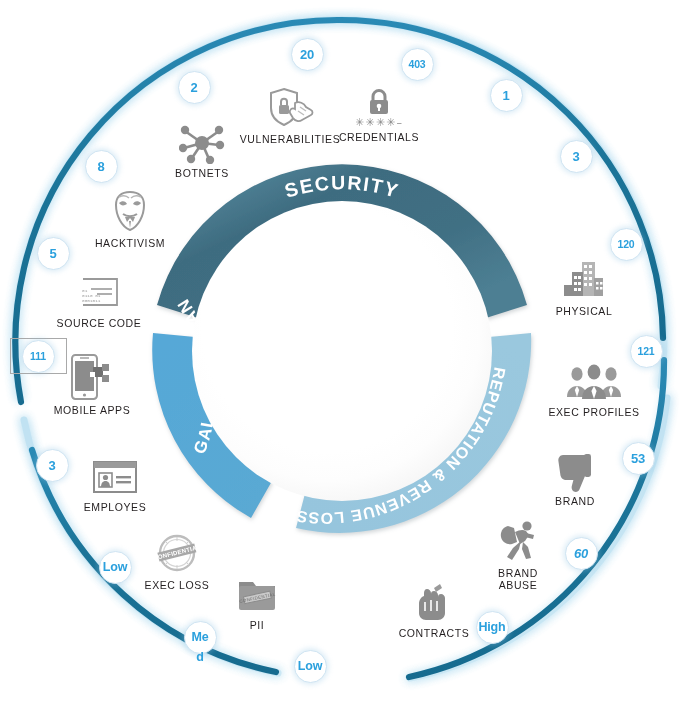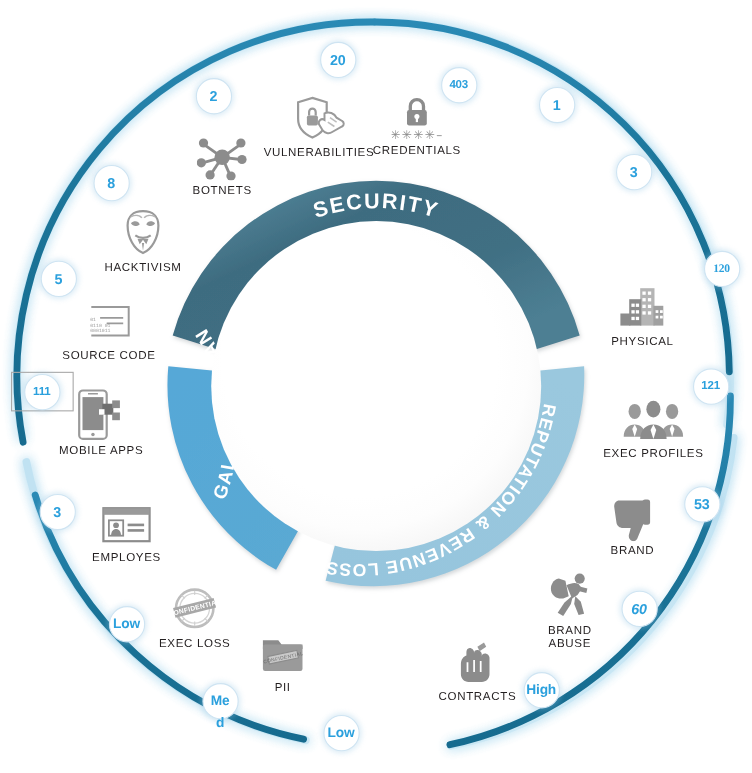--- a/index.html
+++ b/index.html
@@ -399,27 +399,27 @@
         <path d="M34 9 c-4 -2 -8 -1 -10 1" fill="none" stroke="#b5b5b5" stroke-width="1.4"></path>
       </svg>
     </div>
     <div class="lbl">HACKTIVISM</div>
   </div>
 
   <div class="badge sm" style="left:193px;top:86px;">2</div>
 
   <div class="badge sm" style="left:306px;top:53px;">20</div>
 
-  <div class="badge xs" style="left:416px;top:76px;">403</div>
+  <div class="badge xs" style="left:416px;top:63px;">403</div>
 
   <div class="badge sm" style="left:505px;top:94px;">1</div>
 
   <div class="badge sm" style="left:575px;top:155px;">3</div>
 
-  <div class="badge xs" style="left:655px;top:243px;font-family:Liberation Serif, serif;">120</div>
+  <div class="badge xs" style="left:625px;top:243px;">120</div>
 
   <div class="badge xs" style="left:645px;top:350px;">121</div>
 
   <div class="badge sm" style="left:637px;top:457px;">53</div>
 
   <div class="badge sm" style="left:580px;top:552px;font-style:italic;">60</div>
 
   <div class="badge word" style="left:491px;top:626px;">High</div>
 
   <div class="badge word" style="left:309px;top:665px;">Low</div>

